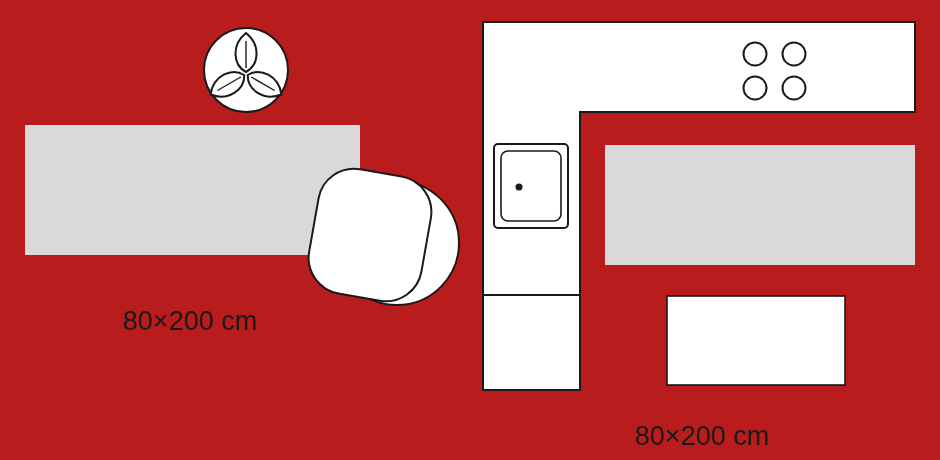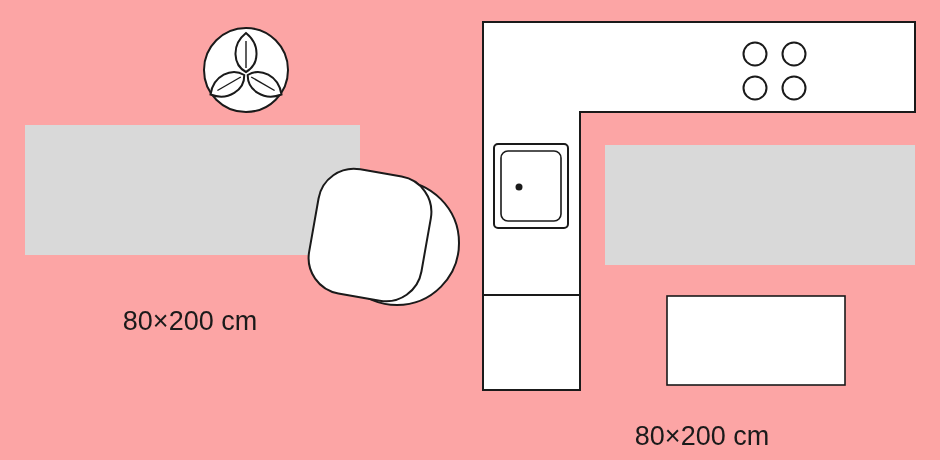--- a/index.html
+++ b/index.html
@@ -4,21 +4,21 @@
 <style>
   html, body {
     margin: 0;
     padding: 0;
     background: #ffffff;
   }
   .stage {
     position: relative;
     width: 940px;
     height: 460px;
-    background: #fca5a5;
+    background: #b91c1c;
     overflow: hidden;
   }
   svg {
     display: block;
   }
   .outline {
     fill: #ffffff;
     stroke: #1a1a1a;
     stroke-width: 2;
   }

